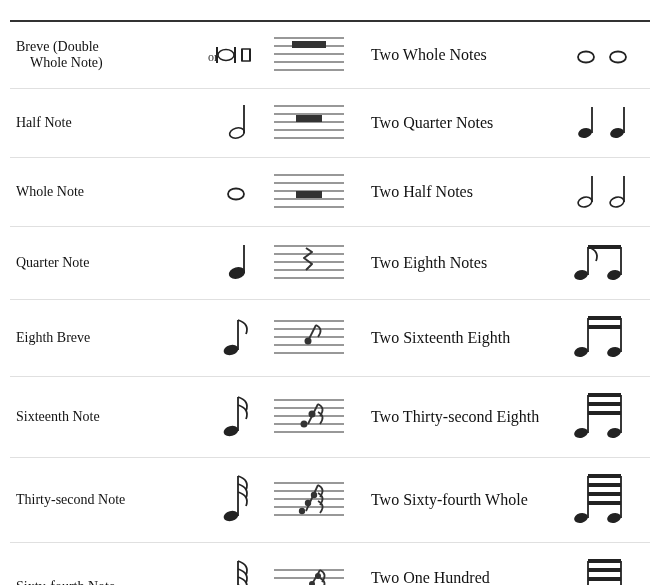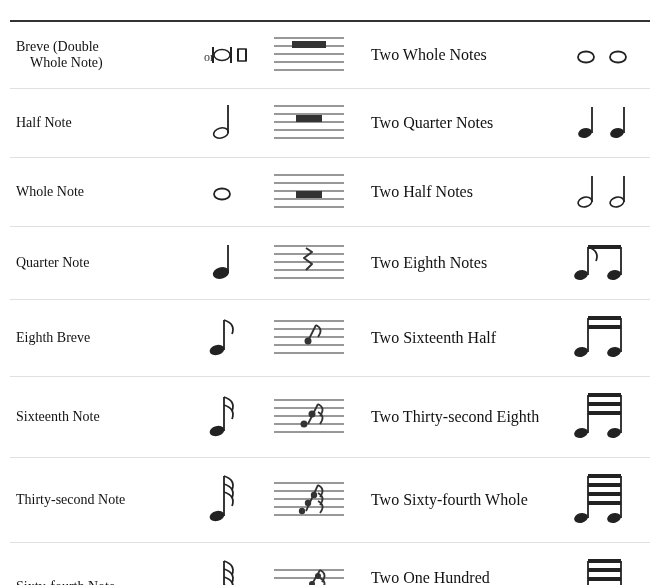--- a/index.html
+++ b/index.html
@@ -24,21 +24,21 @@
       padding: 4px 6px 8px 6px;
       font-size: 15px;
       border-bottom: 2px solid #333;
     }
     td {
       padding: 10px 6px;
       vertical-align: middle;
       border-bottom: 1px solid #e0e0e0;
     }
     .col-name { width: 170px; }
-    .col-note { width: 70px; text-align: center; margin-top: 20px; }
+    .col-note { width: 70px; text-align: right; margin-top: 20px; }
     .col-rest { width: 100px; text-align: center; }
     .col-equiv { width: 190px; padding-left: 10px; }
     .col-symbols { width: 90px; text-align: center; }
 
     .equiv-text { font-size: 16px; }
   </style>
 </head>
 <body>
 <div class="table-container">
 <table>
@@ -169,21 +169,21 @@
       <line x1="4" y1="14" x2="74" y2="14" stroke="#333" stroke-width="1.2"></line>
       <line x1="4" y1="22" x2="74" y2="22" stroke="#333" stroke-width="1.2"></line>
       <line x1="4" y1="30" x2="74" y2="30" stroke="#333" stroke-width="1.2"></line>
       <line x1="4" y1="38" x2="74" y2="38" stroke="#333" stroke-width="1.2"></line>
 
         <circle cx="38" cy="26" r="3.5" fill="#333"></circle>
         <line x1="38" y1="26" x2="46" y2="10" stroke="#333" stroke-width="1.8"></line>
         <path d="M46 10 Q54 14 48 22" stroke="#333" stroke-width="1.8" fill="none"></path>
 
     </svg></td>
-          <td class="col-equiv"><span class="equiv-text">Two Sixteenth Half</span></td>
+          <td class="col-equiv"><span class="equiv-text">Two Sixteenth Eighth</span></td>
           <td class="col-symbols"><svg width="68" height="52" viewBox="0 0 68 52">
         <ellipse cx="11" cy="42" rx="7" ry="4.8" fill="#222" transform="rotate(-15 11 42)"></ellipse>
         <line x1="18" y1="42" x2="18" y2="8" stroke="#222" stroke-width="1.8"></line>
         <ellipse cx="44" cy="42" rx="7" ry="4.8" fill="#222" transform="rotate(-15 44 42)"></ellipse>
         <line x1="51" y1="42" x2="51" y2="8" stroke="#222" stroke-width="1.8"></line>
         <line x1="18" y1="8" x2="51" y2="8" stroke="#222" stroke-width="4"></line>
         <line x1="18" y1="17" x2="51" y2="17" stroke="#222" stroke-width="4"></line>
       </svg></td>
         </tr>
         <tr>

